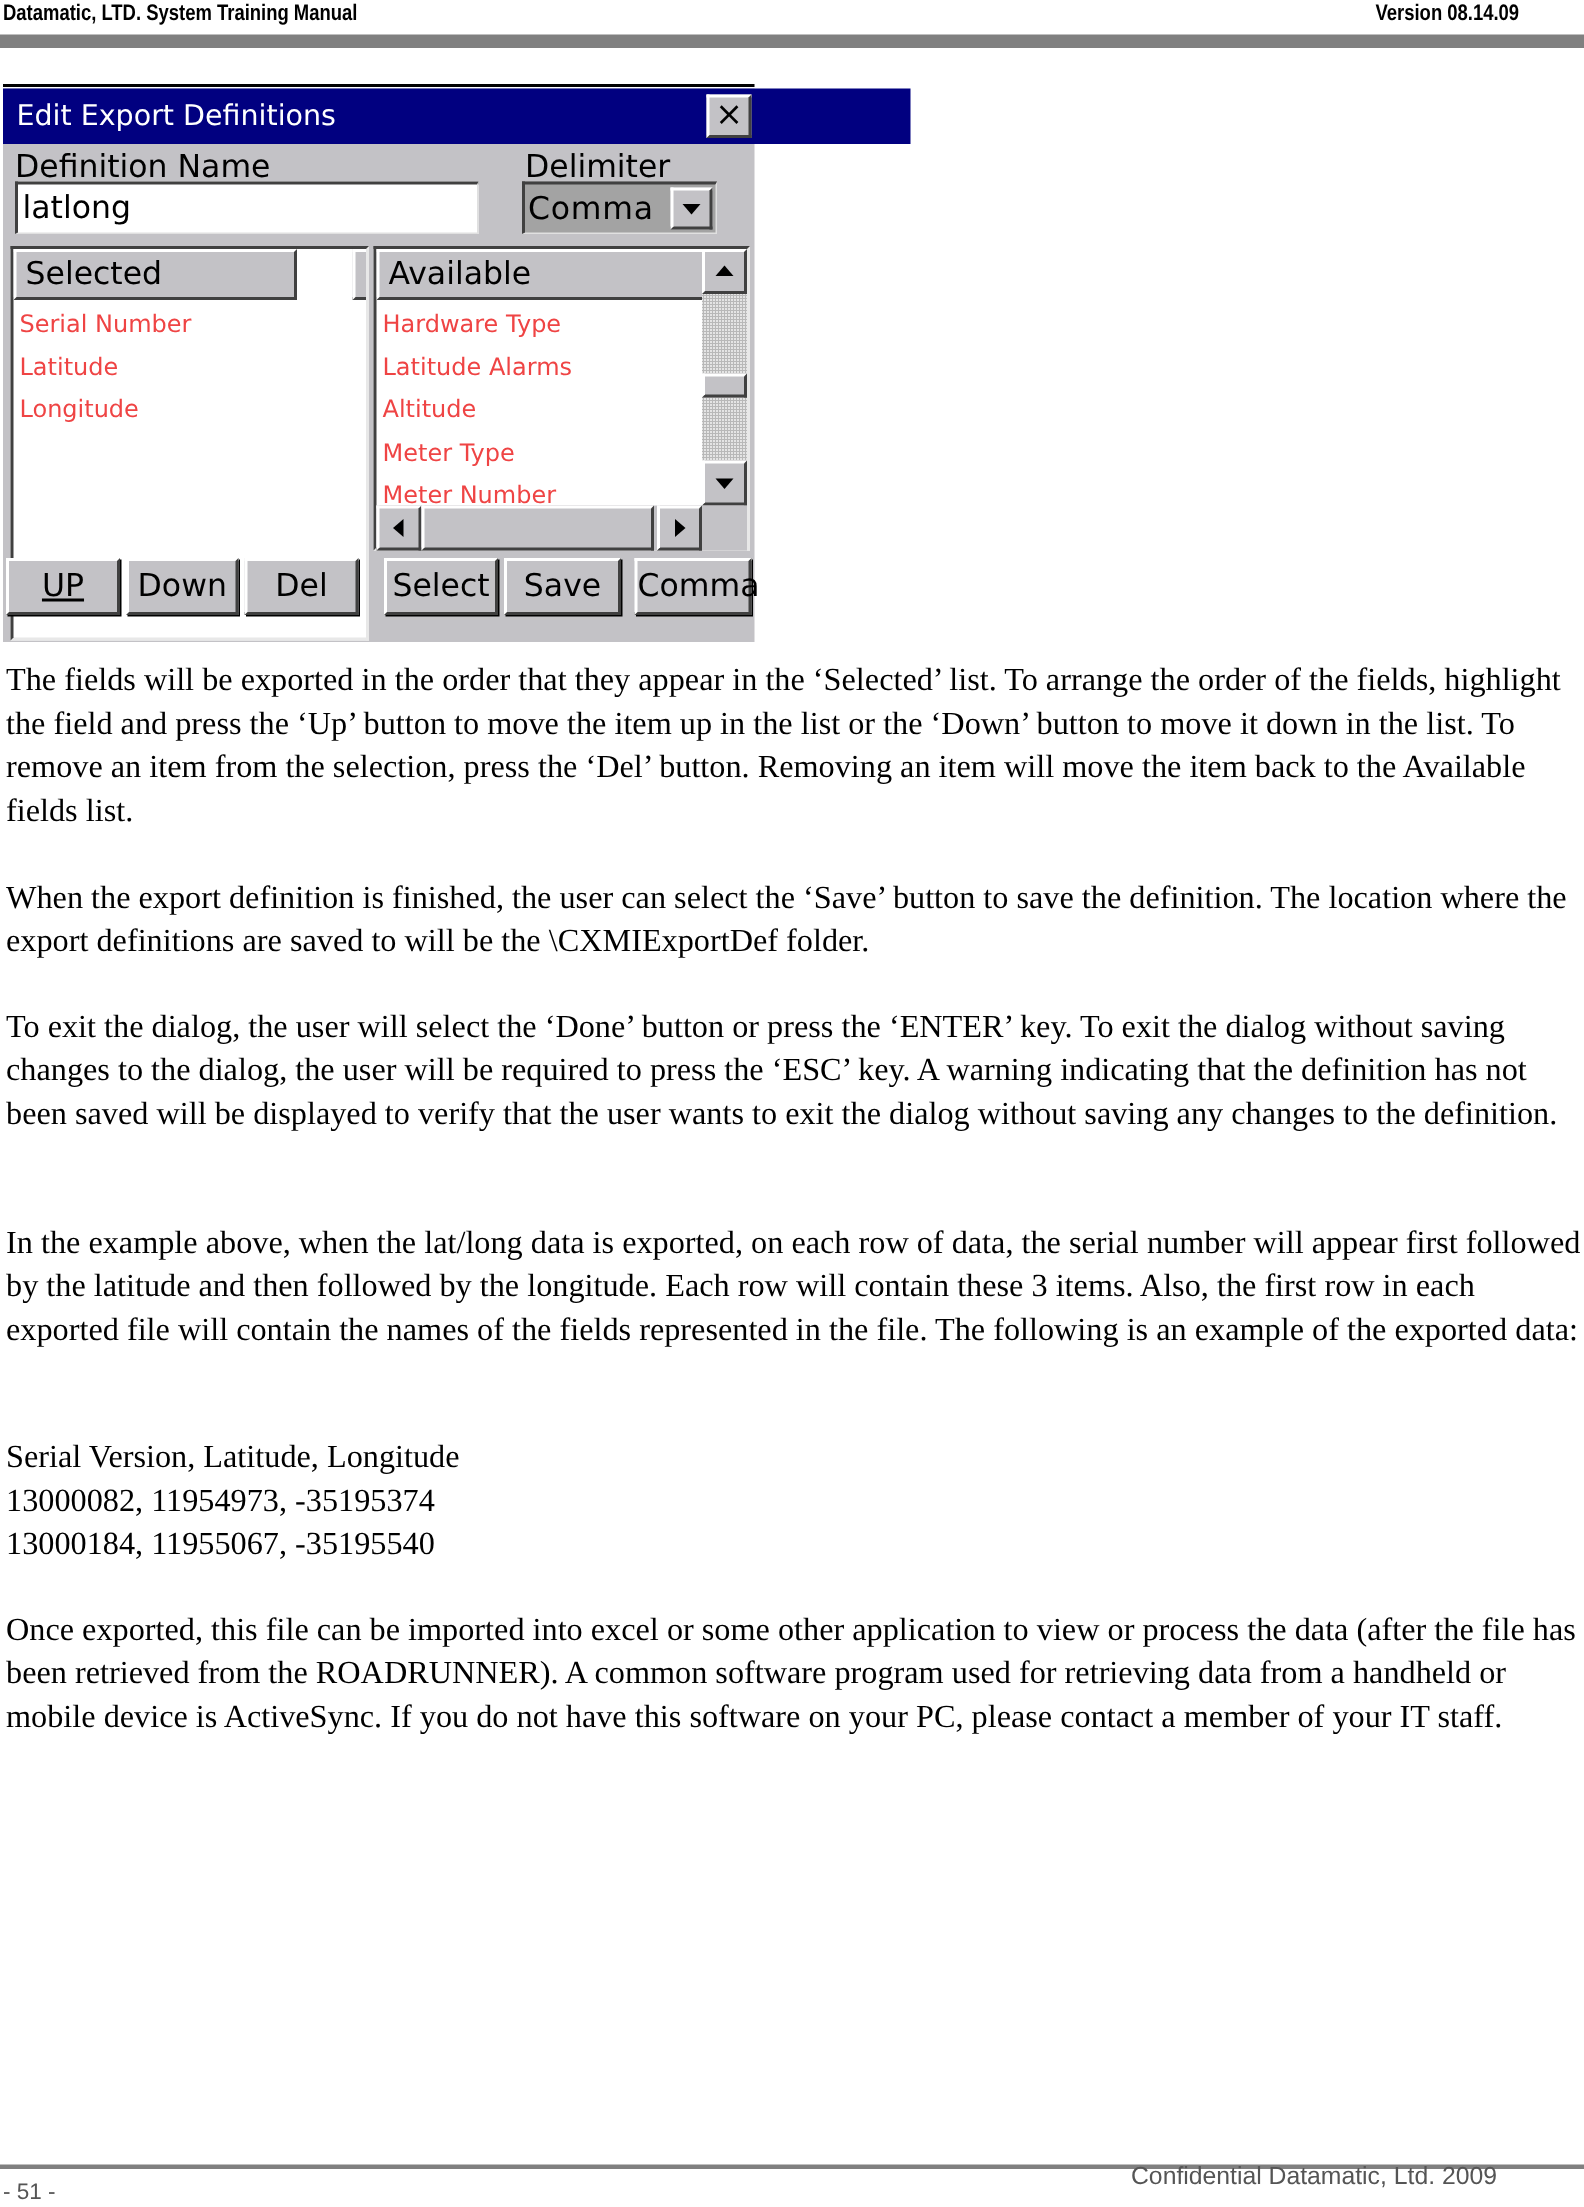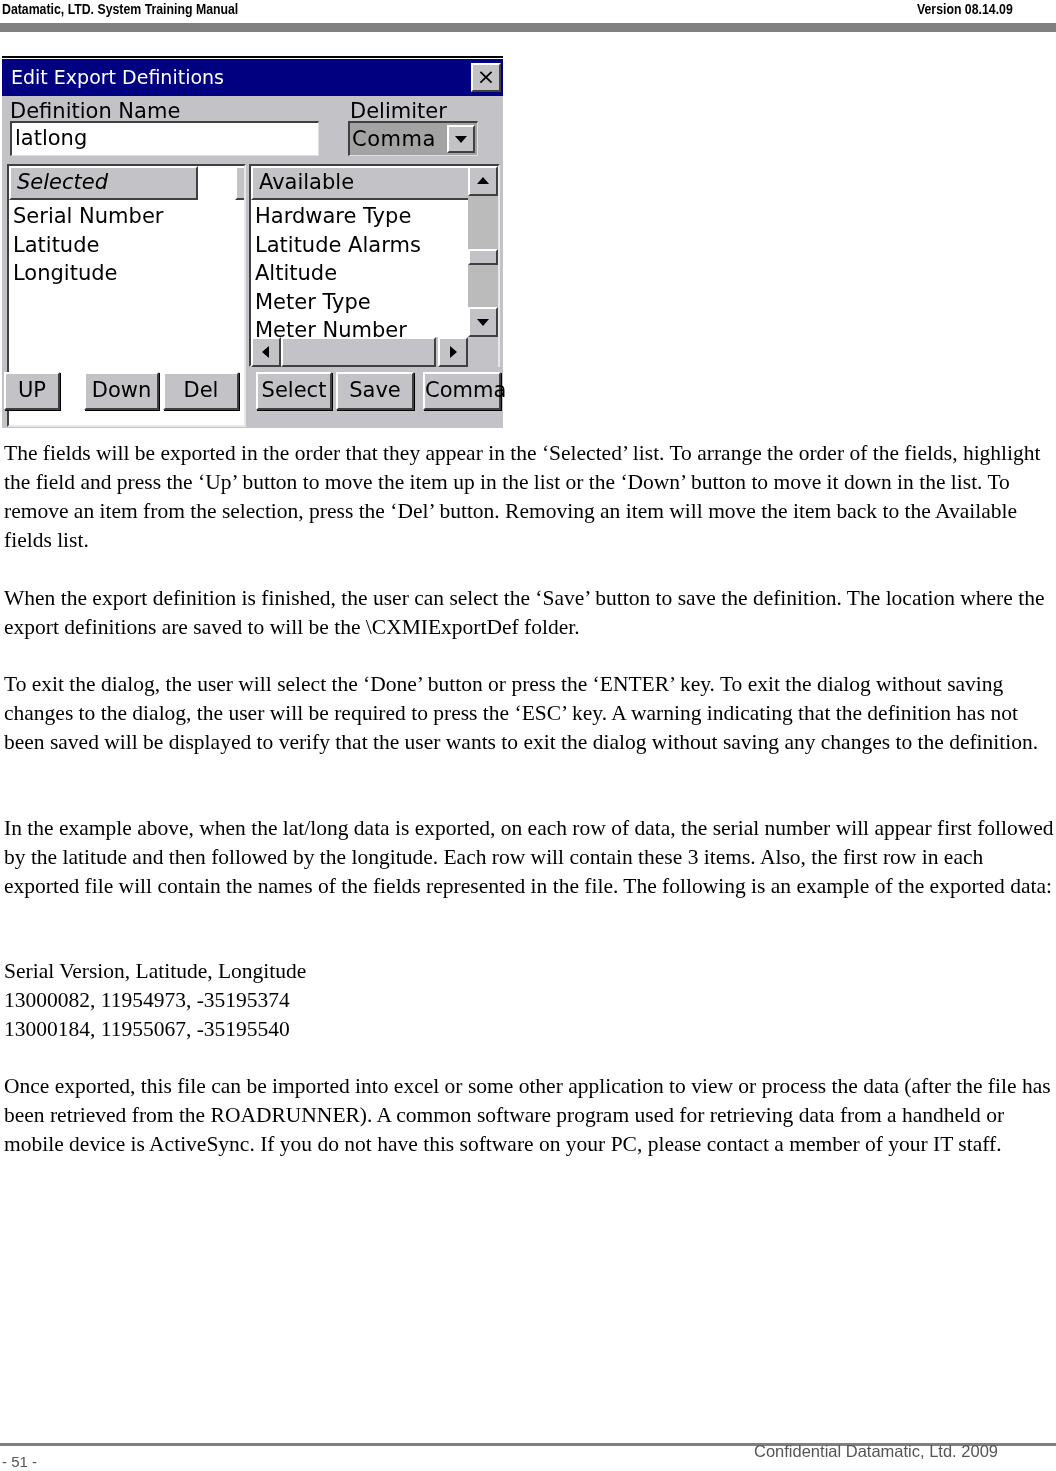--- a/index.html
+++ b/index.html
@@ -16,21 +16,21 @@
     .hdr-version { left: 917px; }
     .hdr-bar { position: absolute; left: 0; top: 23px; width: 1056px; height: 9px; background: #808080; }
     .pic-rule { position: absolute; left: 2px; top: 56px; width: 501px; height: 2px; background: #000; }
 
     
     .dialog {
       position: absolute; left: 2px; top: 59px; width: 501px; height: 369px;
       background: #c3c2c6; font-family: "DejaVu Sans", sans-serif;
     }
     .titlebar {
-      position: absolute; left: 0; top: 0; width: 501px; height: 37px; background: #010080;
+      position: absolute; left: 0; top: 0; width: 605px; height: 37px; background: #010080;
     }
     .title-text {
       position: absolute; left: 9px; top: 7px; color: #fff; font-size: 19px; line-height: 22px;
     }
     .close-btn {
       position: absolute; left: 469px; top: 4px; width: 30px; height: 29px;
       background: #c3c2c6; box-sizing: border-box;
       border-top: 2px solid #fff; border-left: 2px solid #fff;
       border-right: 2px solid #404040; border-bottom: 2px solid #404040;
       font-size: 22px; line-height: 24px; text-align: center; color: #000;
@@ -75,28 +75,28 @@
       overflow: hidden;
     }
     .list-selected { left: 5px; top: 105px; width: 239px; height: 263px; }
     .list-available { left: 247px; top: 105px; width: 251px; height: 203px; }
     .col-header {
       position: absolute; left: 0; top: 0; height: 34px; background: #c3c2c6; box-sizing: border-box;
       border-top: 2px solid #fff; border-left: 2px solid #fff;
       border-right: 2px solid #404040; border-bottom: 2px solid #404040;
       font-size: 21px; line-height: 28px; padding-left: 6px; color: #000;
     }
-    .list-selected .col-header { width: 189px; font-style: italic; }
+    .list-selected .col-header { width: 189px; }
     .list-selected .col-header-extra {
       position: absolute; left: 226px; top: 0; width: 20px; height: 34px; background: #c3c2c6; box-sizing: border-box;
       border-top: 2px solid #fff; border-left: 2px solid #fff; border-bottom: 2px solid #404040;
     }
     .list-available .col-header { width: 219px; }
     .list-items { position: absolute; left: 4px; top: 36px; }
-    .list-item { font-size: 21px; line-height: 28.5px; color: #000000; white-space: nowrap; }
+    .list-item { font-size: 16px; line-height: 28.5px; color: #ef4444; white-space: nowrap; }
 
     .vscroll {
       position: absolute; left: 466px; top: 107px; width: 30px; height: 171px;
       background-color: #e4e4e4;
       background-image: radial-gradient(#b8b8b8 0.7px, transparent 0.8px);
       background-size: 2px 2px;
     }
     .sbtn {
       position: absolute; box-sizing: border-box; background: #c3c2c6;
       border-top: 2px solid #fff; border-left: 2px solid #fff;
@@ -114,21 +114,21 @@
     .hs-right { left: 187px; top: 0; width: 30px; height: 30px; }
     .scroll-corner { position: absolute; left: 468px; top: 278px; width: 28px; height: 30px; background: #c3c2c6; }
 
     .btn {
       position: absolute; top: 313px; height: 38px; box-sizing: border-box; background: #c3c2c6;
       border-top: 2px solid #fff; border-left: 2px solid #fff;
       border-right: 2px solid #404040; border-bottom: 2px solid #404040;
       font-size: 21px; line-height: 33px; text-align: center; color: #000;
       box-shadow: 1px 1px 0 #000;
     }
-    .b-up { left: 2px; width: 56px; }
+    .b-up { left: 2px; width: 76px; text-decoration: underline; }
     .b-down { left: 82px; width: 75px; }
     .b-del { left: 161px; width: 76px; }
     .b-select { left: 254px; width: 76px; }
     .b-save { left: 334px; width: 78px; }
     .b-done { left: 421px; width: 78px; }
 
     
     .body-text {
       position: absolute; left: 4px; width: 1052px;
       font-family: "Liberation Serif", serif; font-size: 21.5px; line-height: 29px; color: #000;

